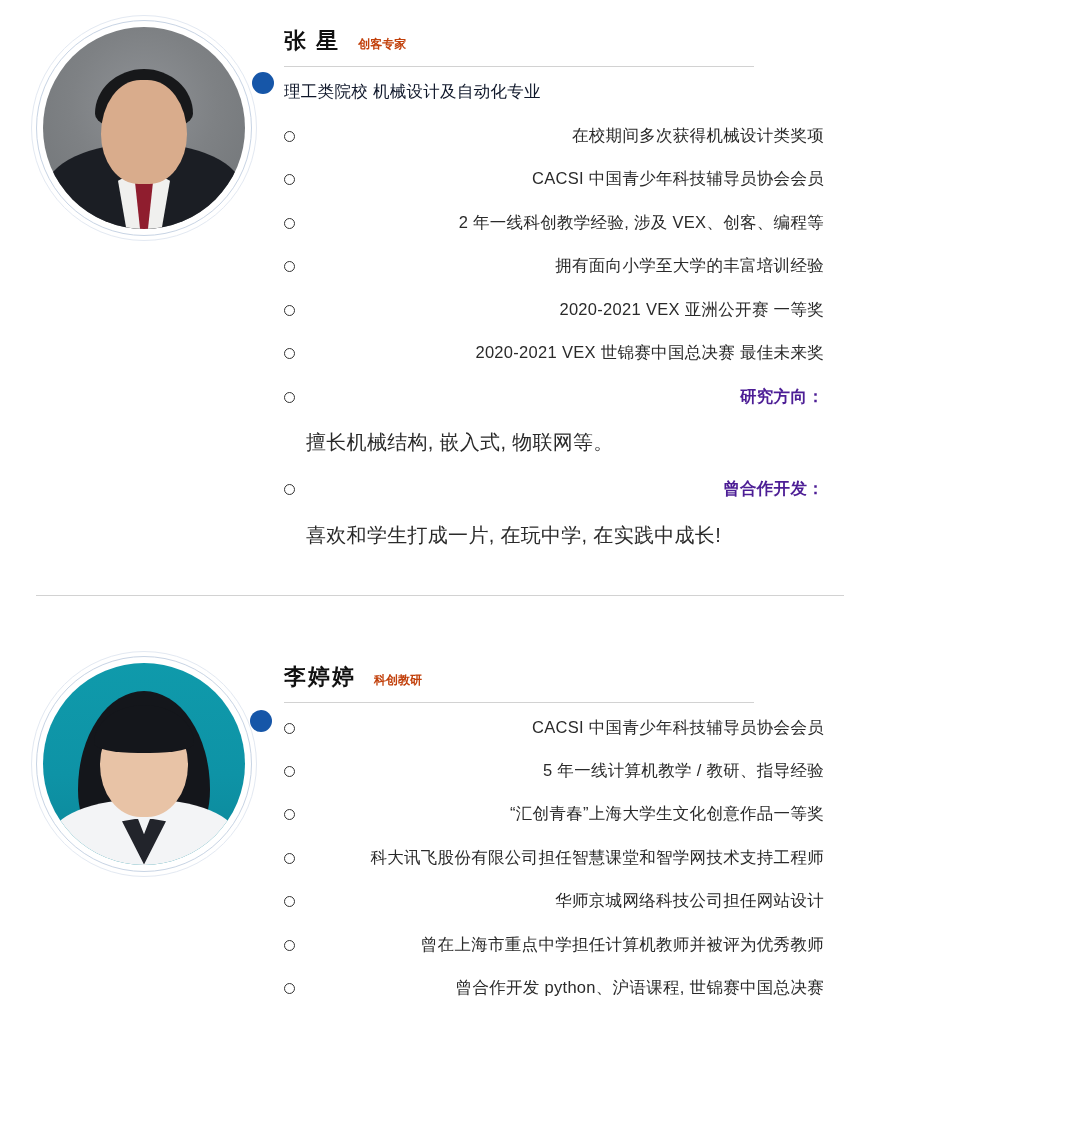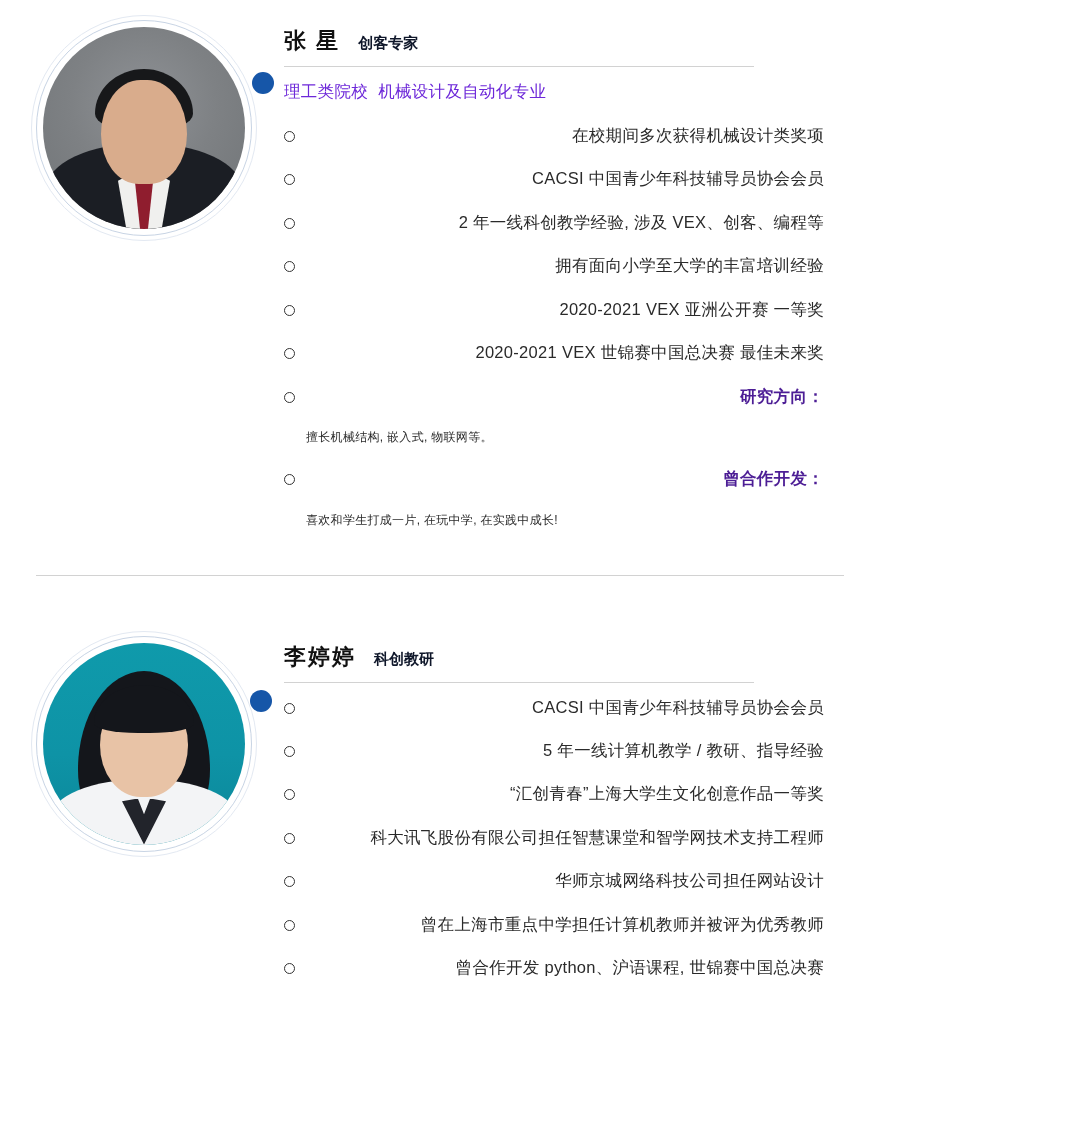--- a/index.html
+++ b/index.html
@@ -192,30 +192,29 @@
     margin-bottom: 14px;
     max-width: 470px;
   }
   .name {
     font-size: 22px;
     font-weight: bold;
     letter-spacing: 2px;
     color: #111;
   }
   .role {
-    font-size: 15px;
+    font-size: 12px;
     font-weight: bold;
-    color: #0f172a;
+    color: #c2410c;
   }
   .subtitle {
     font-size: 16.5px;
-    color: #6d28d9;
+    color: #0f172a;
     margin-bottom: 22px;
     letter-spacing: .3px;
-    font-family: Liberation Mono, monospace;
   }
   .bullet {
     display: flex;
     align-items: flex-start;
     font-size: 16.5px;
     color: #2a2a2a;
     margin-bottom: 22px;
     letter-spacing: .3px;
     line-height: 1.3;
     justify-content: space-between;
@@ -224,21 +223,21 @@
     flex: 0 0 auto;
     width: 9px;
     height: 9px;
     border: 1.4px solid #333;
     border-radius: 50%;
     margin-right: 12px;
     margin-top: 6px;
   }
   .bullet.heading .text { font-weight: bold; color: #4c1d95; }
   .subline {
-    font-size: 12px;
+    font-size: 20px;
     color: #2a2a2a;
     margin: 0 0 22px 22px;
     letter-spacing: .3px;
   }
   .divider {
     height: 1px;
     background: #d2d2d2;
     margin: 24px 0 0 0;
   }
 </style>

